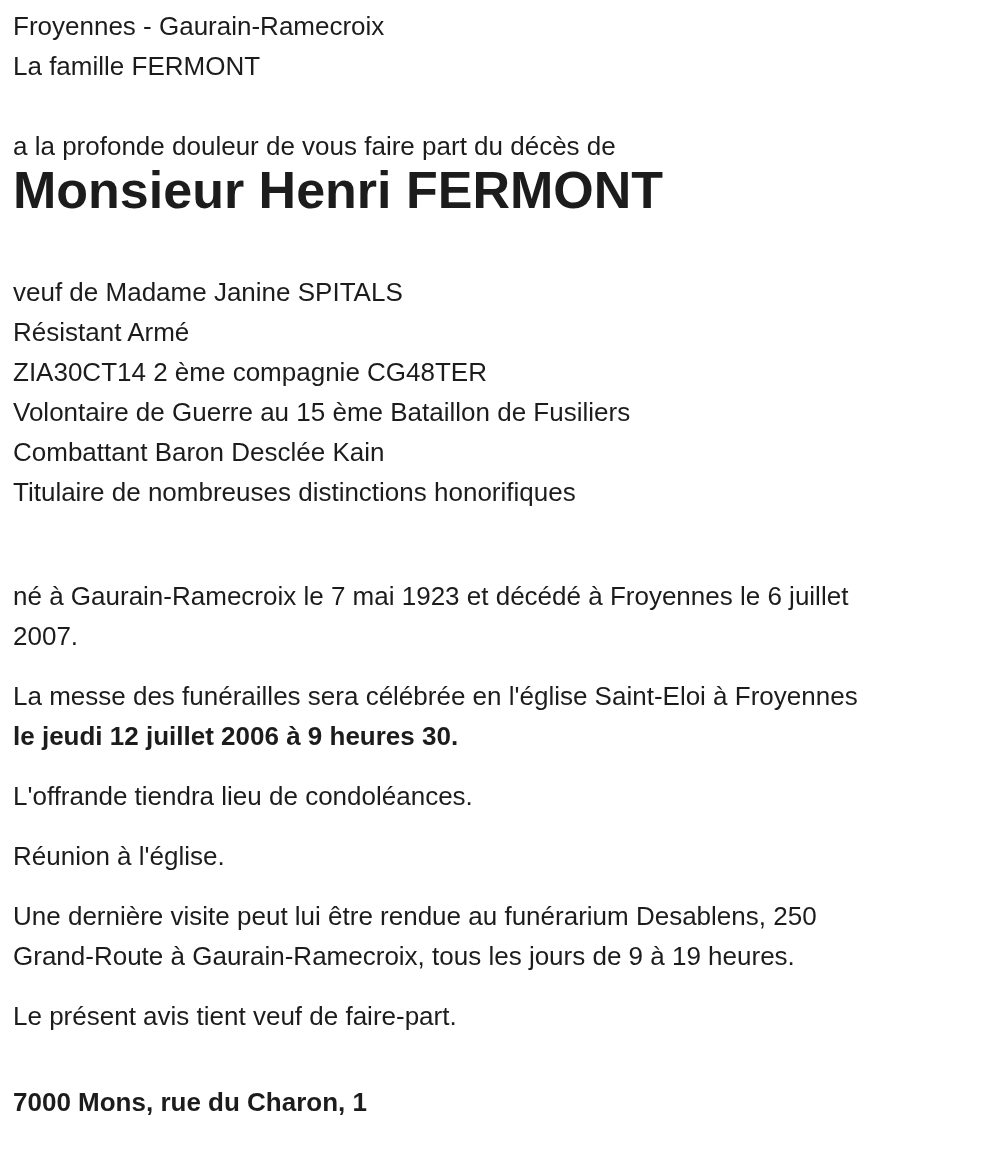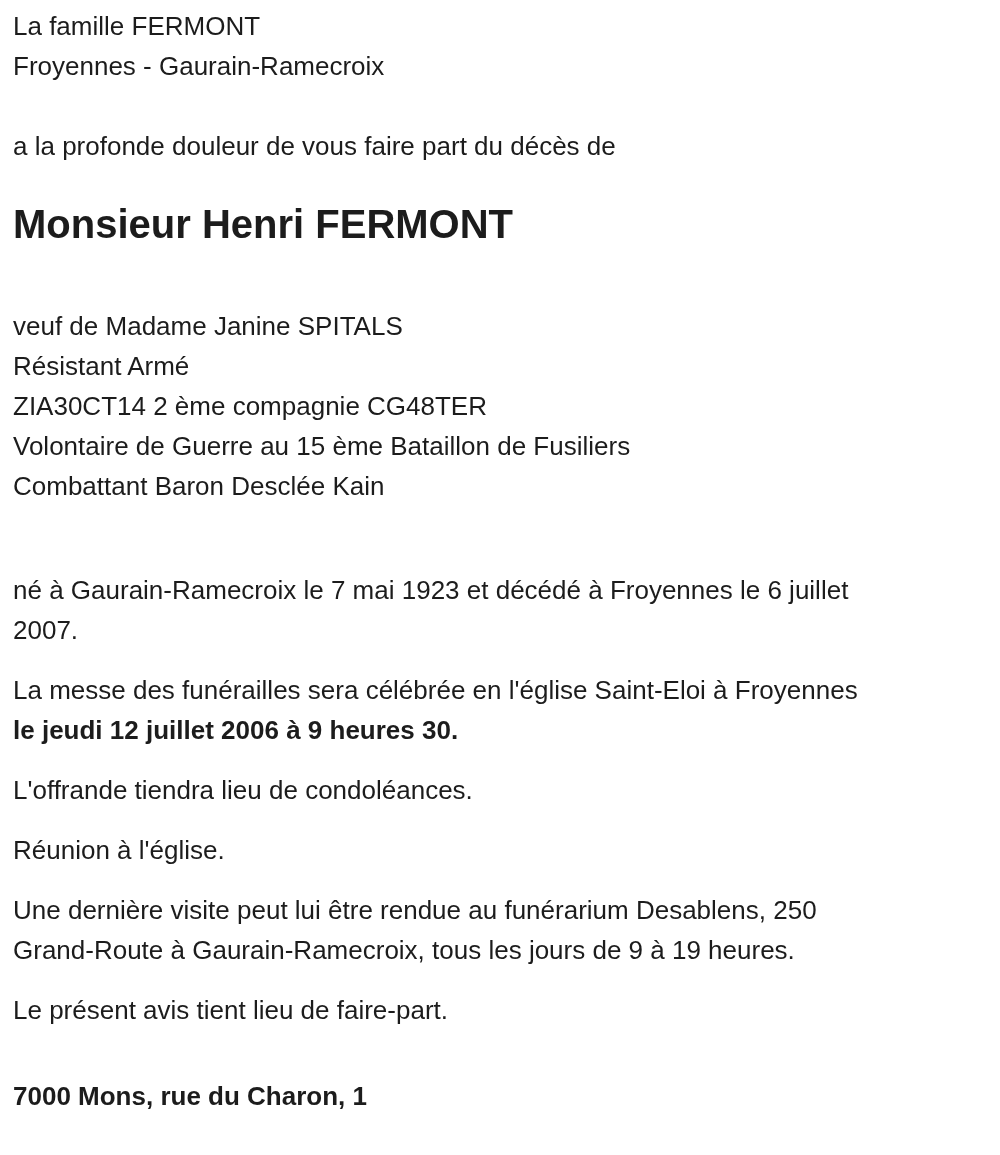--- a/index.html
+++ b/index.html
@@ -20,54 +20,54 @@
   }
   .line {
     font-size: 26px;
     line-height: 40px;
     white-space: nowrap;
     letter-spacing: 0px;
   }
   .block { margin: 0; }
   .intro-block { margin-top: 40px; }
   .heading {
-    font-size: 40px;
+    font-size: 52px;
     line-height: 48px;
     font-weight: 700;
     white-space: nowrap;
-    margin-top: 34px;
   }
   .titles-block { margin-top: 58px; }
   .para { margin-top: 20px; }
   .birth-block { margin-top: 64px; }
   .bold-line { font-weight: 700; }
   .address-block { margin-top: 46px; font-weight: bold; }
 </style>
 </head>
 <body>
 
 <div class="doc">
 
   <div class="block">
+    <div class="line">Froyennes - Gaurain-Ramecroix</div>
     <div class="line">La famille FERMONT</div>
-    <div class="line">Froyennes - Gaurain-Ramecroix</div>
   </div>
 
   <div class="block intro-block">
     <div class="line">a la profonde douleur de vous faire part du décès de</div>
   </div>
 
   <div class="heading">Monsieur Henri FERMONT</div>
 
   <div class="block titles-block">
     <div class="line">veuf de Madame Janine SPITALS</div>
     <div class="line">Résistant Armé</div>
     <div class="line">ZIA30CT14 2 ème compagnie CG48TER</div>
     <div class="line">Volontaire de Guerre au 15 ème Bataillon de Fusiliers</div>
     <div class="line">Combattant Baron Desclée Kain</div>
+    <div class="line">Titulaire de nombreuses distinctions honorifiques</div>
   </div>
 
   <div class="block birth-block">
     <div class="line">né à Gaurain-Ramecroix le 7 mai 1923 et décédé à Froyennes le 6 juillet</div>
     <div class="line">2007.</div>
   </div>
 
   <div class="block para">
     <div class="line">La messe des funérailles sera célébrée en l'église Saint-Eloi à Froyennes</div>
     <div class="line bold-line">le jeudi 12 juillet 2006 à 9 heures 30.</div>
@@ -80,20 +80,20 @@
   <div class="block para">
     <div class="line">Réunion à l'église.</div>
   </div>
 
   <div class="block para">
     <div class="line">Une dernière visite peut lui être rendue au funérarium Desablens, 250</div>
     <div class="line">Grand-Route à Gaurain-Ramecroix, tous les jours de 9 à 19 heures.</div>
   </div>
 
   <div class="block para">
-    <div class="line">Le présent avis tient lieu de faire-part.</div>
+    <div class="line">Le présent avis tient veuf de faire-part.</div>
   </div>
 
   <div class="block address-block">
     <div class="line">7000 Mons, rue du Charon, 1</div>
   </div>
 
 </div>
 
 </body></html>

